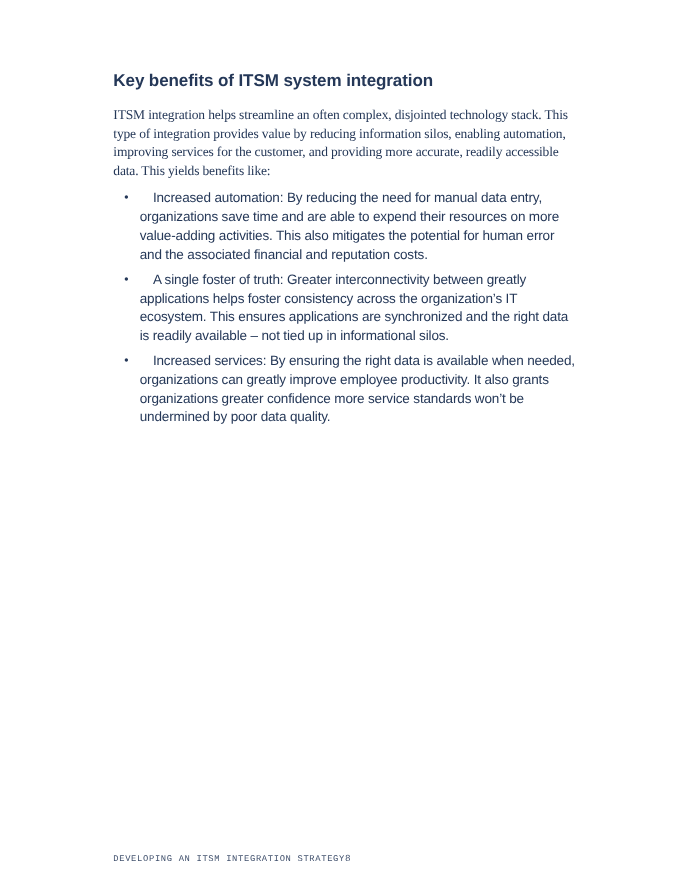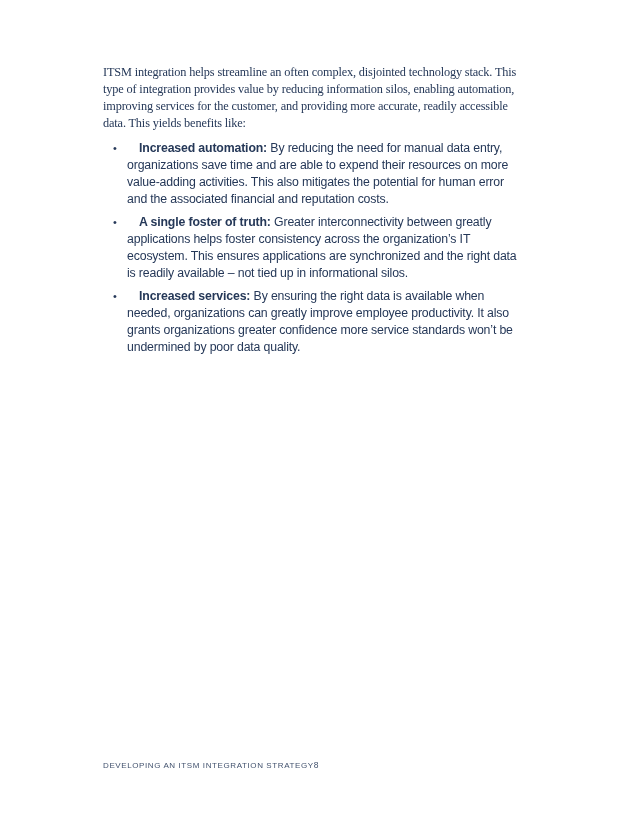--- a/index.html
+++ b/index.html
@@ -55,50 +55,52 @@
   }
   ul.benefits li .bullet-dot {
     position: absolute;
     left: 10px;
     top: 0;
     font-size: 11px;
     line-height: 17px;
     color: #253858;
   }
   ul.benefits li strong {
-    font-weight: 700;
+    font-weight: 400;
     color: #253858;
     padding-left: 12px;
   }
   .footer {
     position: absolute;
     left: 103px;
     right: 103px;
-    top: 760px;
+    top: 776px;
     display: flex;
     justify-content: flex-start;
     align-items: baseline;
     font-size: 8px;
     line-height: 10px;
     letter-spacing: 0.6px;
     font-weight: 500;
     color: #42526E;
     text-transform: uppercase;
+    font-family: Liberation Mono, monospace;
   }
   .footer .page-number {
     letter-spacing: 0;
     font-size: 8.5px;
   }
 </style>
 </head>
 <body>
 
 <div class="page">
   <div class="content">
 
+    <h1 class="heading">Key benefits of ITSM system integration</h1>
 
     <p class="intro">ITSM integration helps streamline an often complex, disjointed technology stack. This type of integration provides value by reducing information silos, enabling automation, improving services for the customer, and providing more accurate, readily accessible data. This yields benefits like:</p>
 
     <ul class="benefits">
       <li>
         <span class="bullet-dot">•</span>
         <strong>Increased automation:</strong>
         <span>By reducing the need for manual data entry, organizations save time and are able to expend their resources on more value-adding activities. This also mitigates the potential for human error and the associated financial and reputation costs.</span>
       </li>
       <li>

